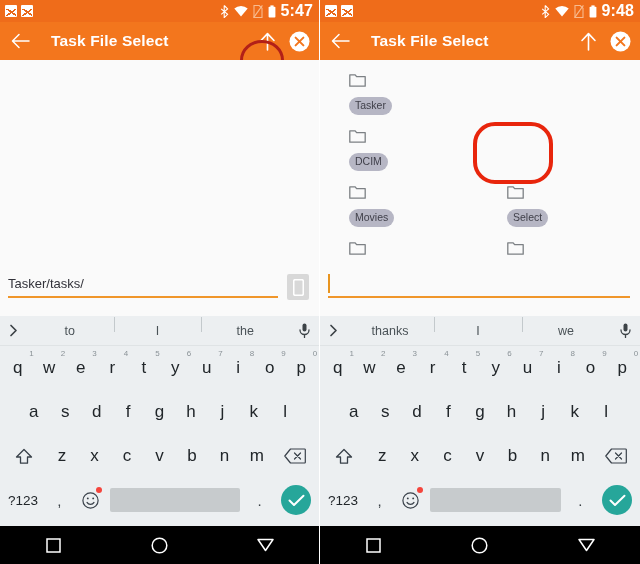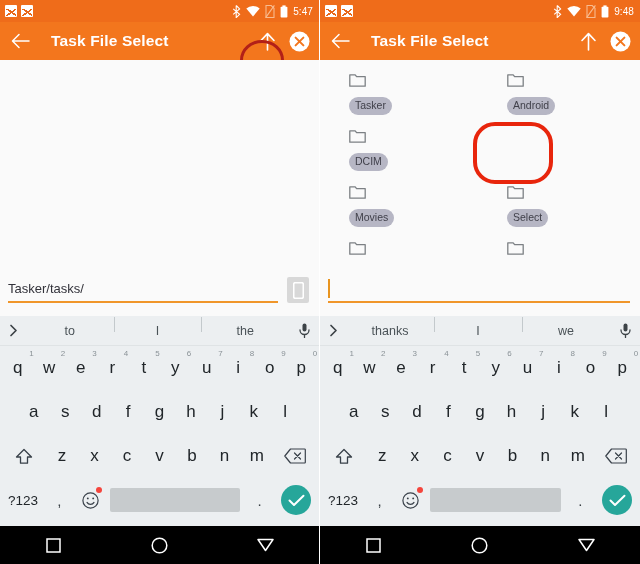--- a/index.html
+++ b/index.html
@@ -31,21 +31,21 @@
     width:12px; height:12px; background:#ffffff;
     border-radius:1px; position:relative; overflow:hidden;
   }
   .notif-ico::after {
     content:""; position:absolute; left:1px; right:1px; bottom:1px; height:7px;
     background:
       linear-gradient(to top right, transparent 48%, #e8681a 48%, #e8681a 62%, transparent 62%),
       linear-gradient(to top left, transparent 42%, #e8681a 42%, #e8681a 56%, transparent 56%);
   }
   .sb-ico { display:block; }
-  .sb-time { font-size:10px; font-weight:normal; letter-spacing:.1px; }
+  .sb-time { font-size:16px; font-weight:bold; letter-spacing:.1px; }
 
   
   .appbar {
     height:38px; background:#f3761d;
     display:flex; align-items:center;
     padding:0 9px 0 11px;
     position:relative;
   }
   .appbar-title {
     color:#ffffff; font-size:15.5px; font-weight:bold;
@@ -88,21 +88,21 @@
     width:80px; height:62px;
     border:4px solid #e8250c;
     border-radius:22px;
     pointer-events:none;
   }
 
   
   .field-wrap {
     position:absolute; left:0; right:0; top:274px;
     height:34px;
-    display:flex; align-items:center;
+    display:flex; align-items:flex-start;
     padding:0 10px 0 8px;
   }
   .field {
     flex:1; position:relative;
     border-bottom:2px solid #f0962a;
     padding-bottom:3px;
     display:flex; align-items:center; min-height:24px;
   }
   .field-text { font-size:13px; color:#32323a; white-space:nowrap; }
   .caret { width:2px; height:19px; background:#e8941f; display:inline-block; }
@@ -435,28 +435,20 @@
       <div class="folder-grid">
 
         <div class="frow">
           <div class="fcell">
             <div class="folder-ico">
               <svg width="17" height="14" viewBox="0 0 17 14">
                   <path d="M0.8 13.2 V1.8 H6.2 L7.6 3.6 H16.2 V13.2 Z" fill="none" stroke="#7c8084" stroke-width="1.3" stroke-linejoin="round"></path>
                 </svg>
             </div>
             <span class="fname">Tasker</span>
-          </div>
-          <div class="fcell col2">
-            <div class="folder-ico">
-              <svg width="17" height="14" viewBox="0 0 17 14">
-                  <path d="M0.8 13.2 V1.8 H6.2 L7.6 3.6 H16.2 V13.2 Z" fill="none" stroke="#7c8084" stroke-width="1.3" stroke-linejoin="round"></path>
-                </svg>
-            </div>
-            <span class="fname">Android</span>
           </div>
         </div>
 
         <div class="frow">
           <div class="fcell">
             <div class="folder-ico">
               <svg width="17" height="14" viewBox="0 0 17 14">
                   <path d="M0.8 13.2 V1.8 H6.2 L7.6 3.6 H16.2 V13.2 Z" fill="none" stroke="#7c8084" stroke-width="1.3" stroke-linejoin="round"></path>
                 </svg>
             </div>

